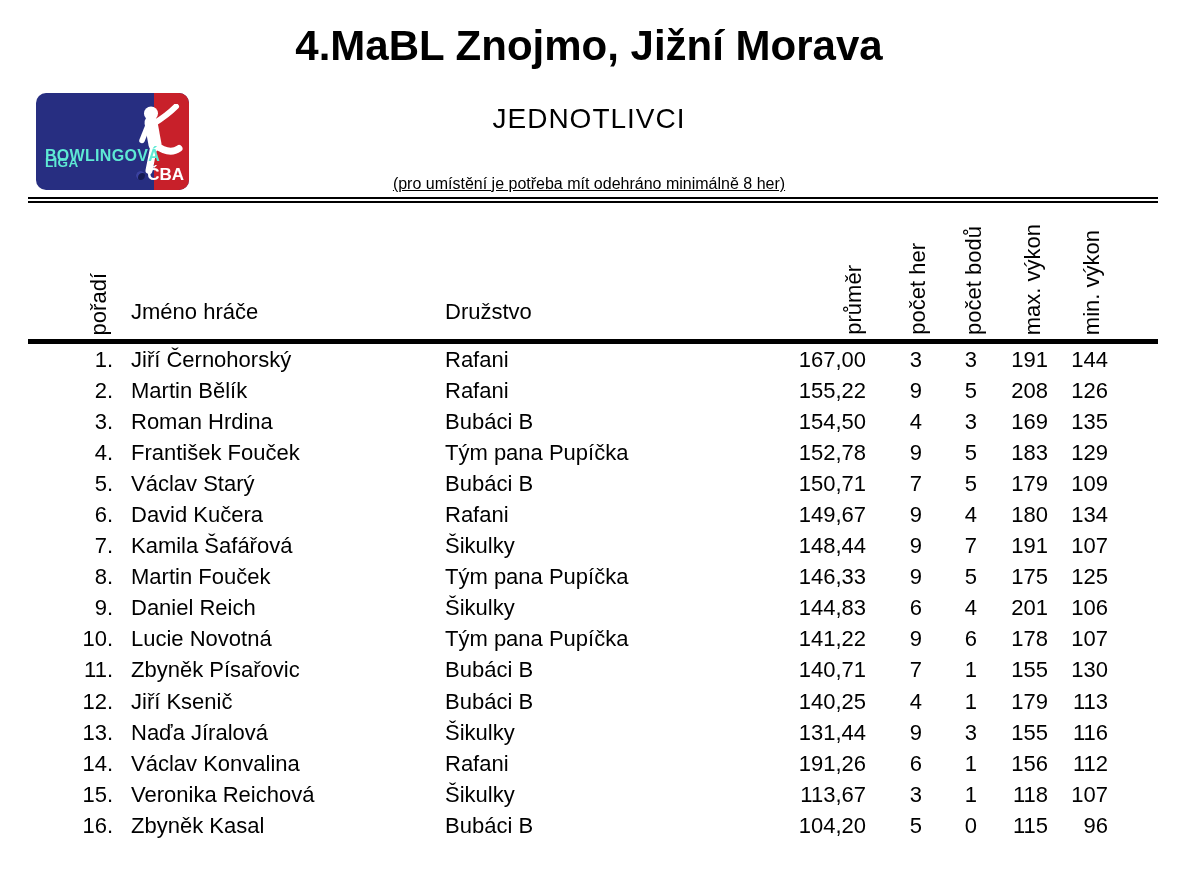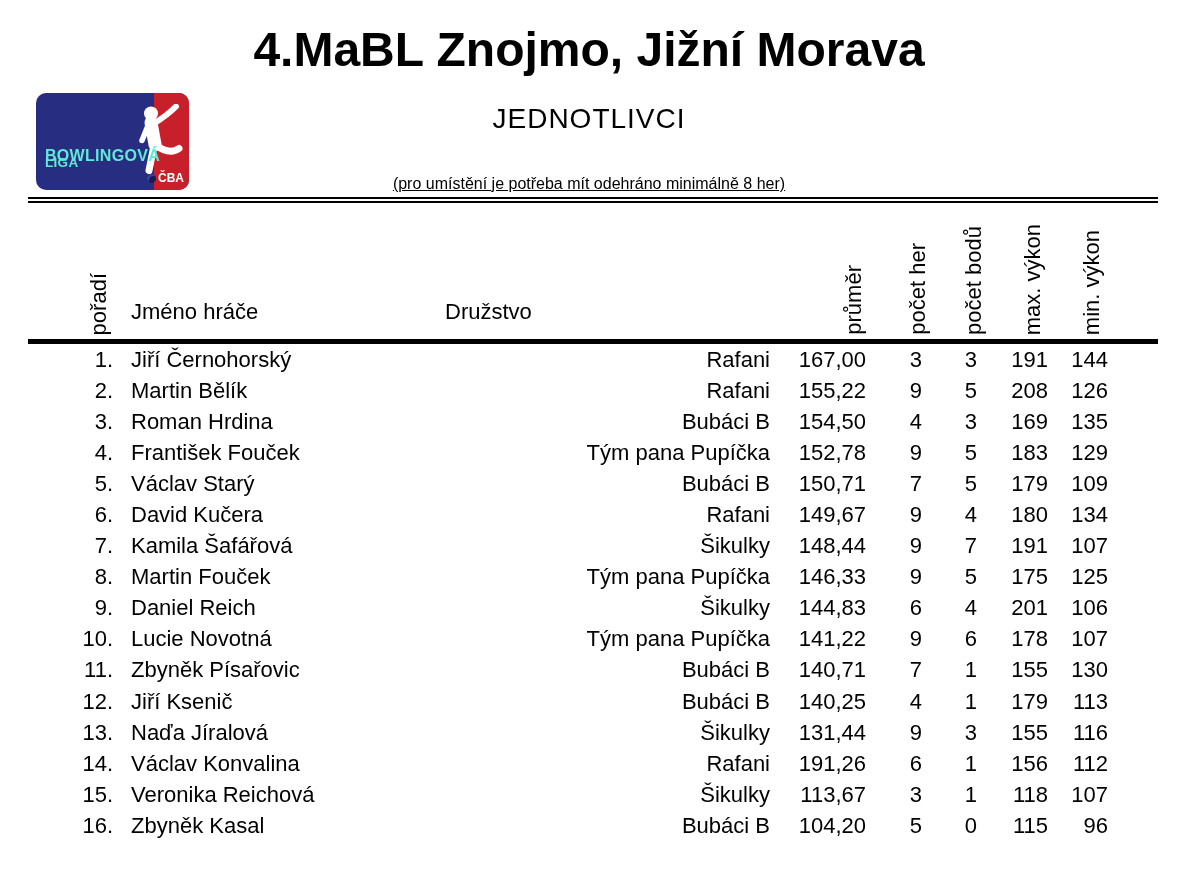--- a/index.html
+++ b/index.html
@@ -6,21 +6,21 @@
   body {
     width:1178px; height:887px; background:#ffffff;
     font-family:"Liberation Sans", sans-serif; color:#000;
     position:relative; overflow:hidden;
   }
   .page { position:absolute; inset:0; }
 
   
   .title {
     position:absolute; top:22px; left:0; width:100%;
-    text-align:center; font-size:48px; font-weight:bold; letter-spacing:0;
+    text-align:center; font-size:42px; font-weight:bold; letter-spacing:0;
   }
   .subtitle {
     position:absolute; top:103px; left:0; width:100%;
     text-align:center; font-size:28px; font-weight:normal; letter-spacing:1px;
   }
   .note {
     position:absolute; top:175px; left:0; width:100%;
     text-align:center; font-size:16px;
   }
   .note span { text-decoration:underline; }
@@ -39,41 +39,41 @@
   .logo-line1 {
     position:absolute; left:9px; top:54px; color:#5eead4;
     font-size:16px; font-weight:bold; letter-spacing:0.3px;
   }
   .logo-line2 {
     position:absolute; left:9px; top:62px; color:#5eead4;
     font-size:13.5px; font-weight:bold; letter-spacing:0.3px;
   }
   .logo-cba {
     position:absolute; right:5px; bottom:5px; color:#fff;
-    font-size:12px; font-weight:bold; display:flex; align-items:center;
+    font-size:17px; font-weight:bold; display:flex; align-items:center;
   }
   .ball-icon {
     width:9px; height:9px; border-radius:50%; background:#161b52;
     display:inline-block; margin-right:2px;
     box-shadow:inset 2px 2px 0 0 #3a41a0;
   }
 
   
   .table { position:absolute; left:28px; top:205px; width:1130px; }
   .thead {
     display:flex; align-items:flex-end; height:134px;
     border-bottom:5px solid #000; font-size:22px;
   }
   .tbody {}
   .tr { display:flex; align-items:center; height:31.1px; font-size:22px; }
 
   
   .c-rank   { width:87px;  text-align:right;  padding-right:2px;  box-sizing:border-box; }
   .c-name   { width:330px; text-align:left;   padding-left:16px;  box-sizing:border-box; }
-  .c-team   { width:325px; text-align:right;   box-sizing:border-box; }
+  .c-team   { width:325px; text-align:left;   box-sizing:border-box; }
   .c-average{ width:96px;  text-align:right;  box-sizing:border-box; }
   .c-games  { width:69px;  text-align:right;  padding-right:13px; box-sizing:border-box; }
   .c-points { width:55px;  text-align:right;  padding-right:13px; box-sizing:border-box; }
   .c-max    { width:58px;  text-align:right;  box-sizing:border-box; }
   .c-min    { width:70px;  text-align:right;  padding-right:10px; box-sizing:border-box; }
 
   
   .thead .c-name, .thead .c-team { text-align:left; padding-bottom:14px; }
   .thead .c-name { padding-left:16px; }
   .hcell { display:flex; justify-content:flex-end; align-items:flex-end; padding-bottom:4px; }

